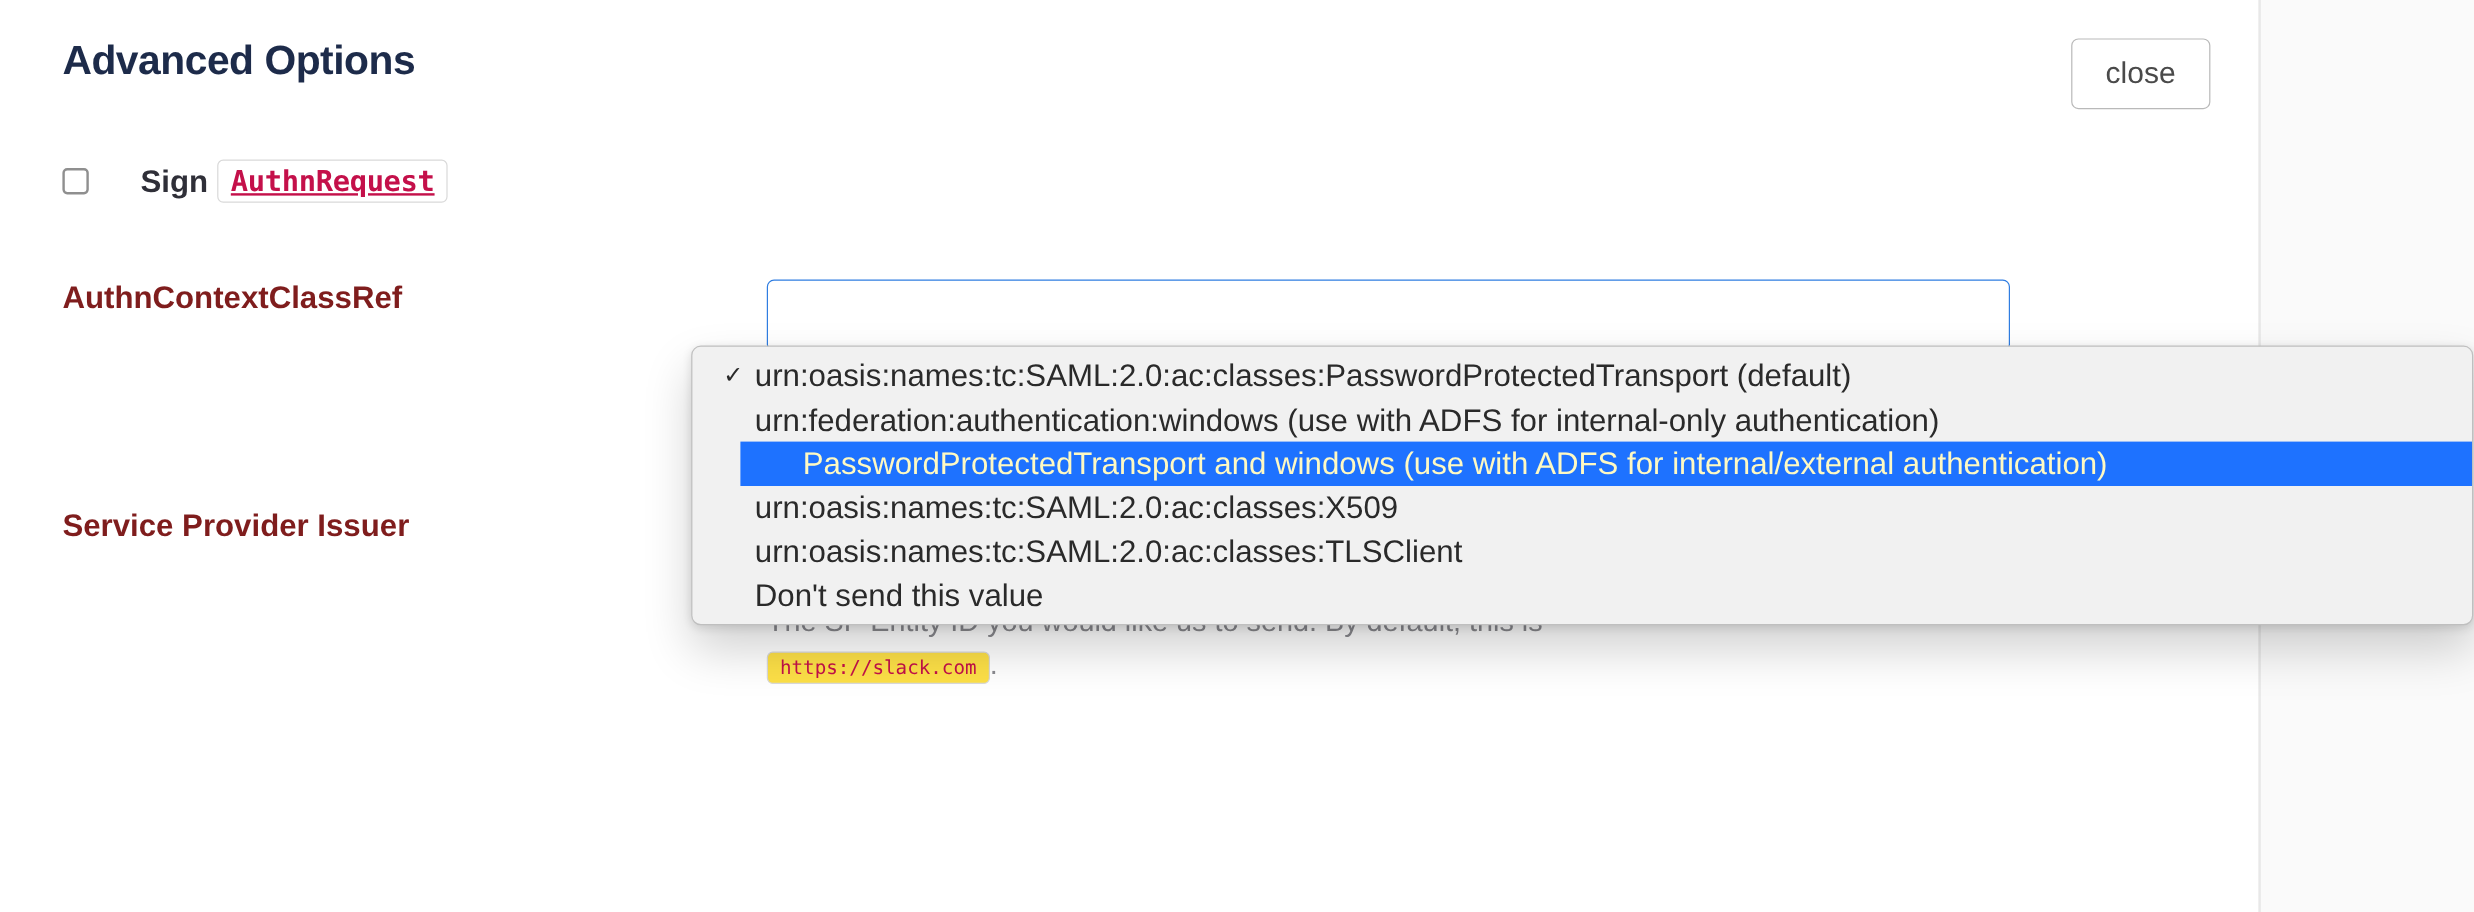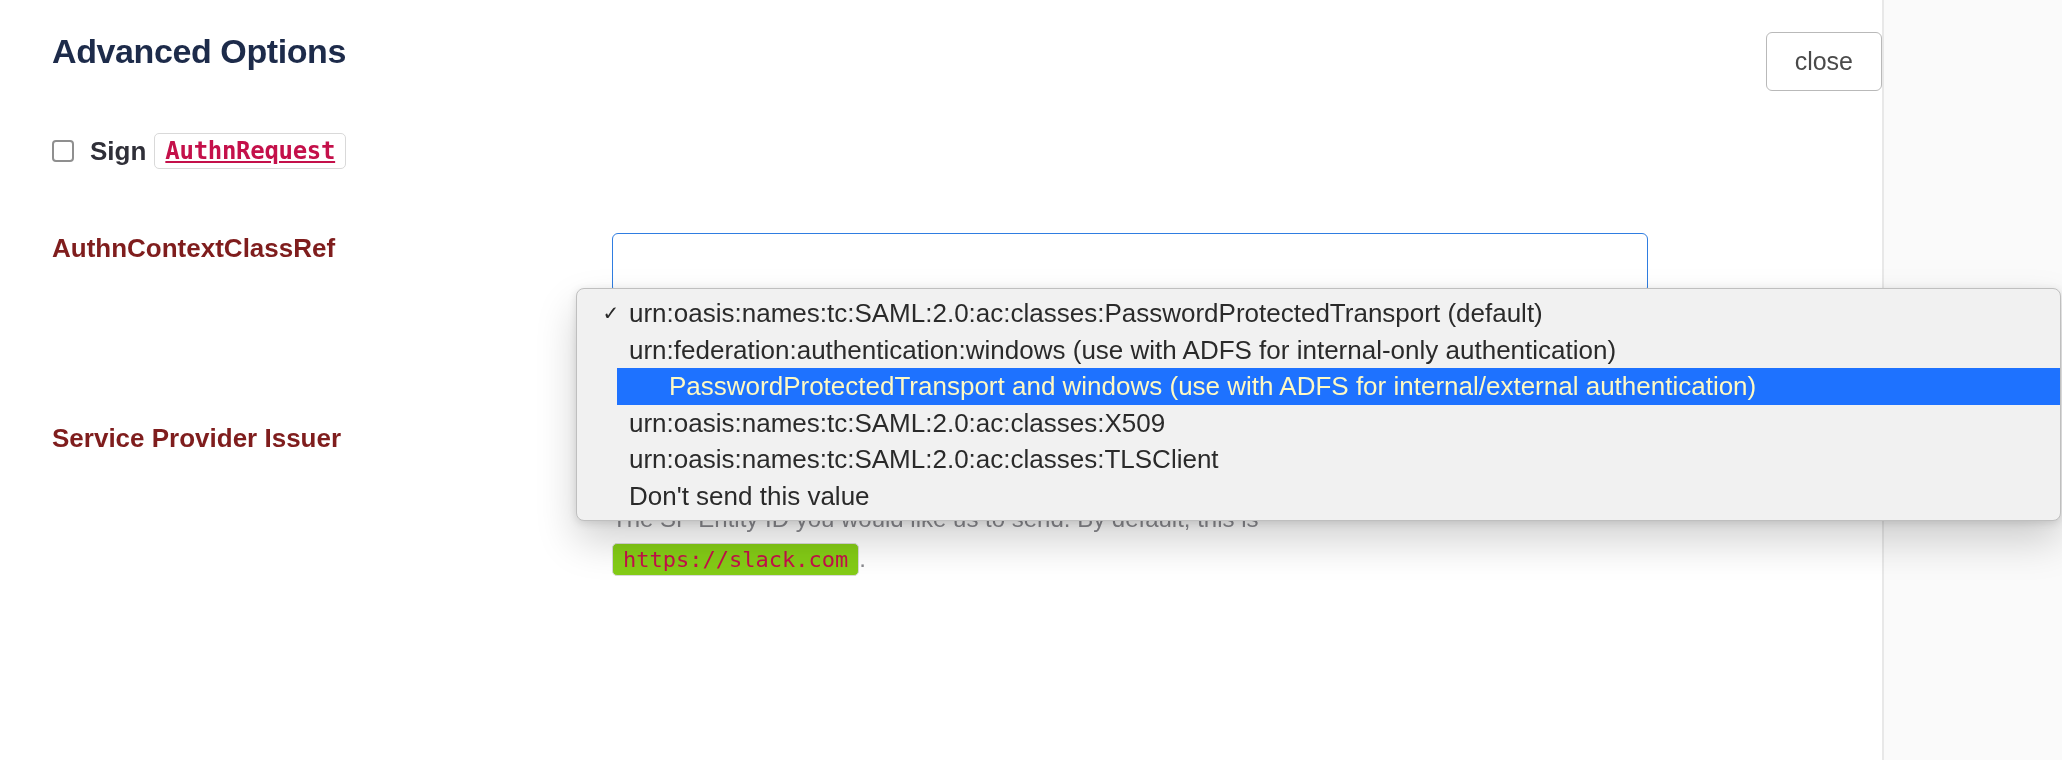--- a/index.html
+++ b/index.html
@@ -23,20 +23,21 @@
   }
   .right-gutter {
     width: 180px;
     border-left: 2px solid #e8e8e8;
     background: #fafafa;
   }
   .header-row {
     display: flex;
     align-items: flex-start;
     justify-content: space-between;
+    padding-right: 40px;
   }
   h2.section-title {
     margin: 0 0 62px 0;
     font-size: 34px;
     font-weight: 800;
     color: #1d2b4a;
     letter-spacing: -0.4px;
   }
   .close-btn {
     border: 1.5px solid #b9b9b9;
@@ -45,20 +46,21 @@
     padding: 14px 28px;
     font-size: 25px;
     font-weight: 400;
     color: #4a4a4a;
     cursor: pointer;
   }
   .form-row {
     display: flex;
     align-items: flex-start;
     margin-bottom: 58px;
+    gap: 27px;
   }
   .label-col {
     width: 560px;
     font-size: 26px;
     font-weight: 700;
     color: #7f1d1d;
     display: flex;
     align-items: center;
   }
   .label-col.plain { font-weight: 700; }
@@ -105,23 +107,23 @@
     border-radius: 6px;
     background: #fff;
   }
   .helper {
     font-size: 24px;
     color: #8a8a8f;
     margin-top: 22px;
   }
   .code-inline {
     font-family: ui-monospace, SFMono-Regular, Menlo, Consolas, monospace;
-    font-size: 22px;
+    font-size: 16px;
     color: #c4104a;
-    background: #84cc16;
+    background: #fde047;
     border: 1px solid #d9d9d9;
     border-radius: 5px;
     padding: 3px 10px;
     display: inline-block;
     margin-top: 10px;
   }
   .after-code { color:#8a8a8f; font-size:24px; }
   
   .dropdown {
     position: absolute;

